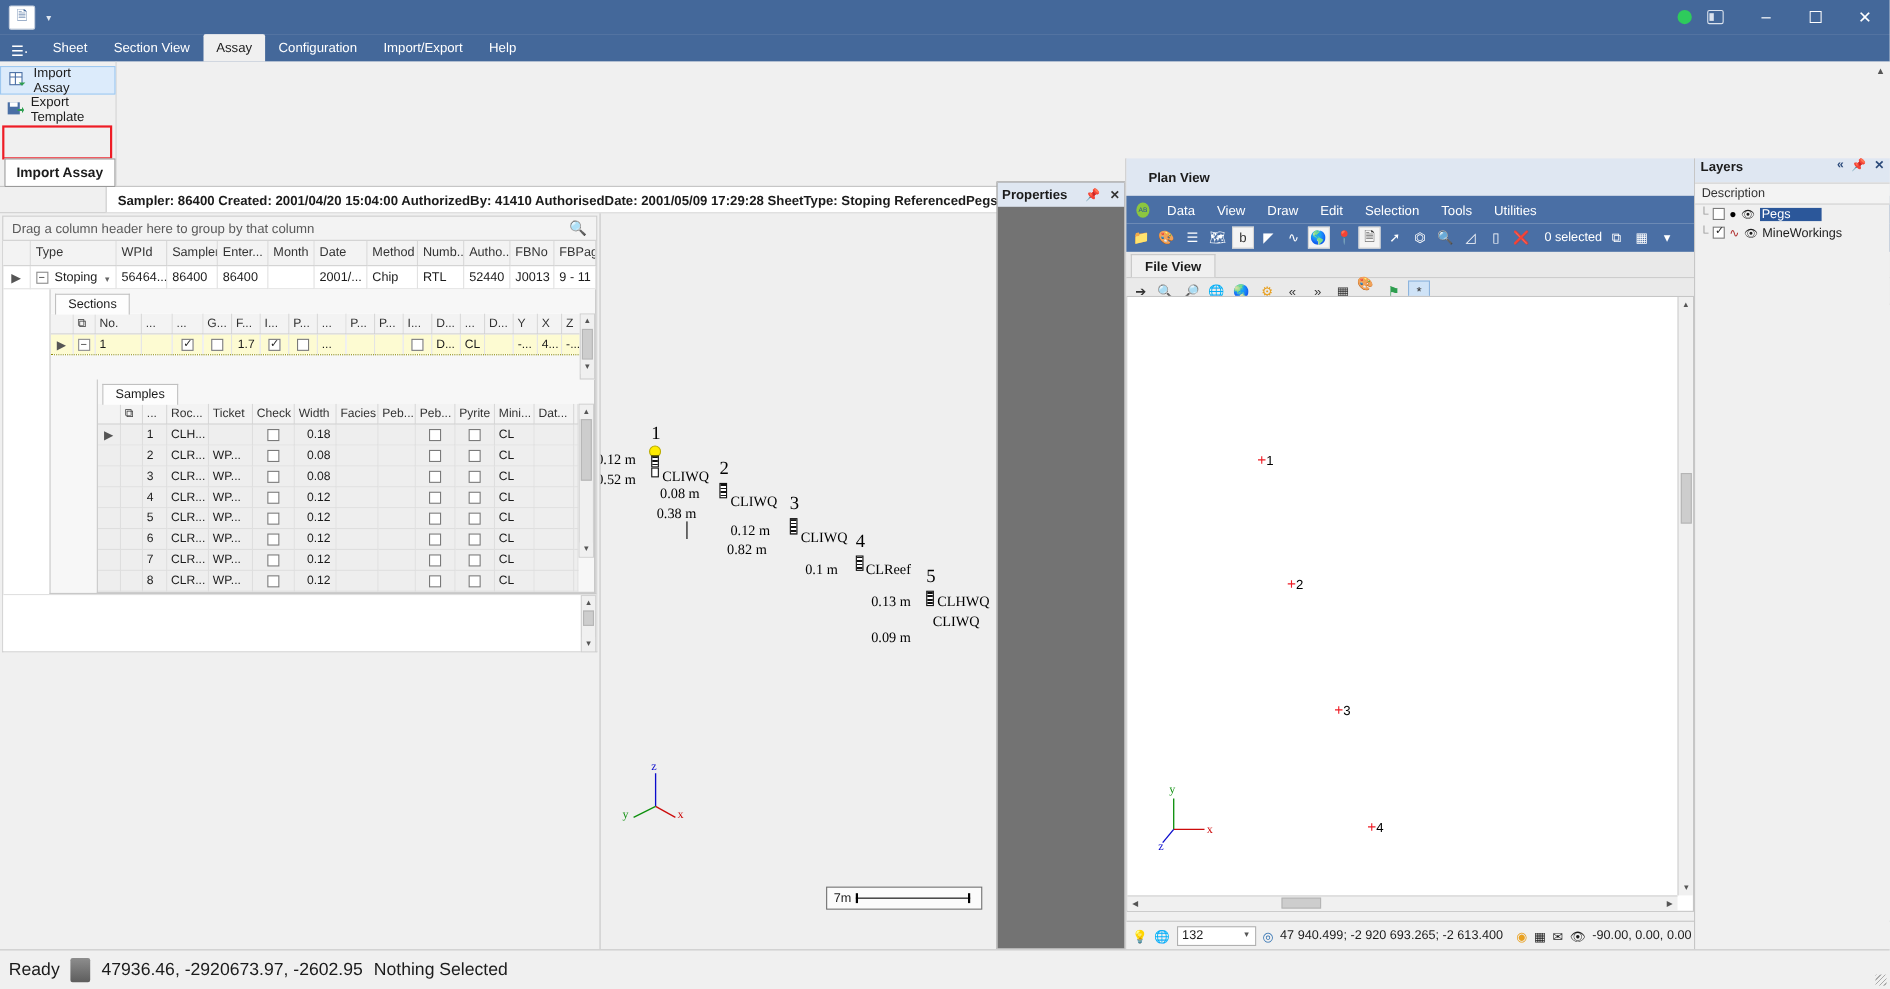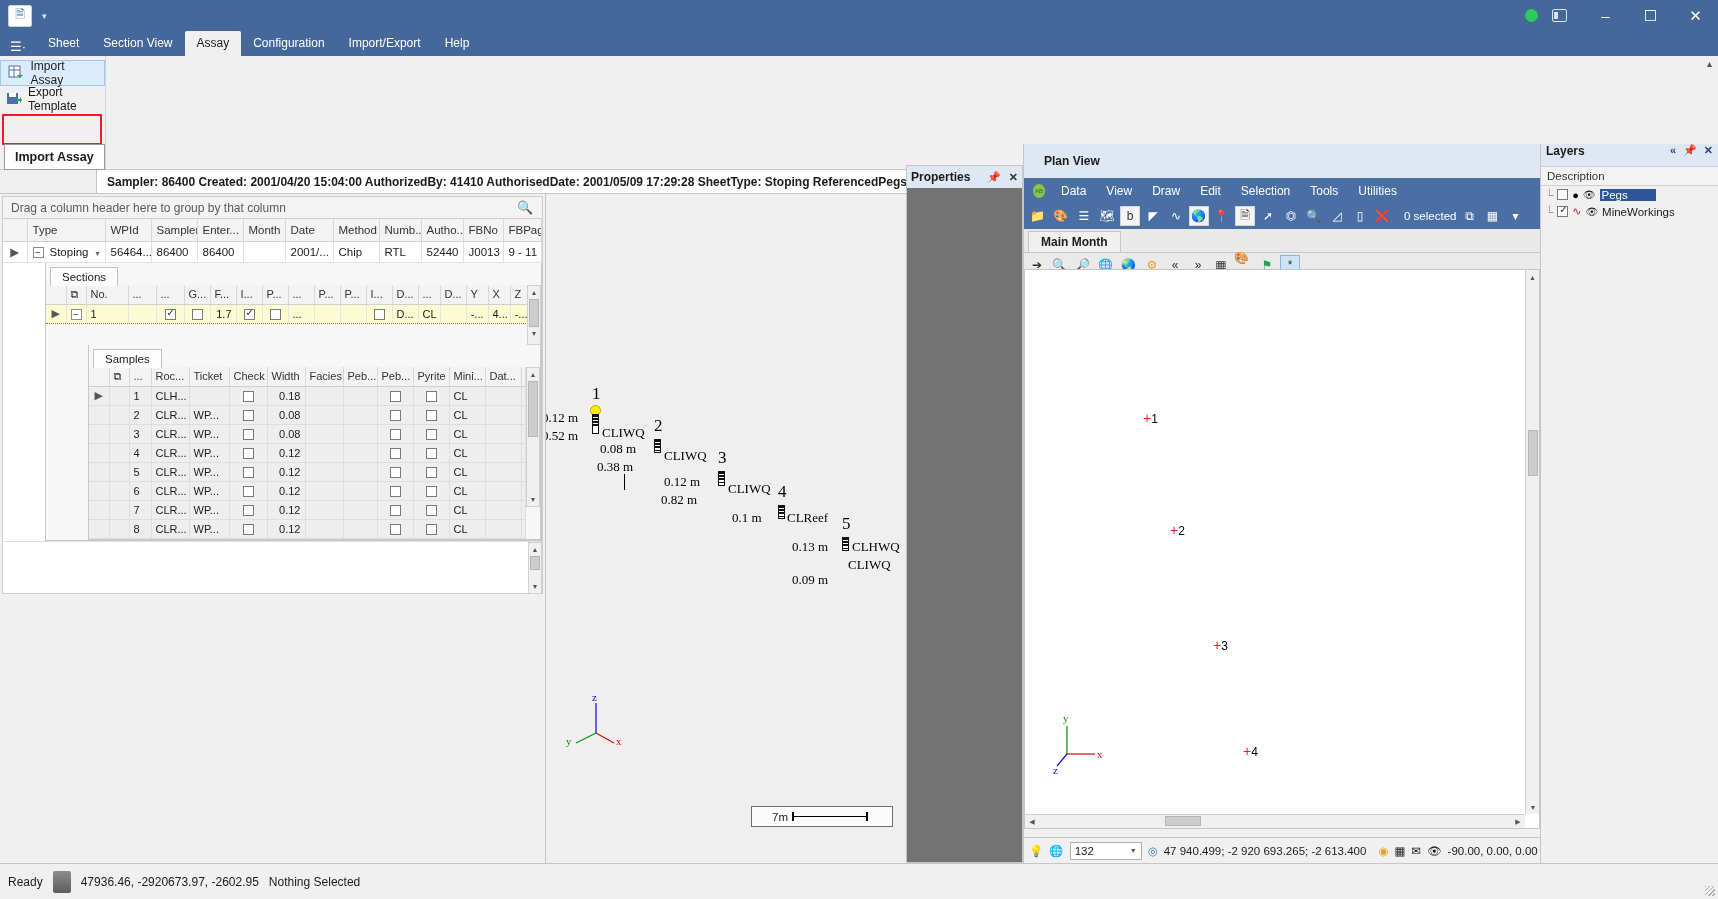--- a/index.html
+++ b/index.html
@@ -174,21 +174,21 @@
     width:7px;background:
       repeating-linear-gradient(to bottom,#111 0 1.6px,#fff 1.6px 3.2px);
     border:1px solid #111;
   }
   .peg-stick-plain { width:7px;background:#fff;border:1px solid #111; }
   .peg-dot { width:11px;height:11px;border-radius:50%;background:#ffec00;border:1px solid #b9ab00;}
   .peg-lbl { font-size:13px;color:#000;font-family:"Liberation Serif", serif;white-space:nowrap; }
   .axes { position:absolute; font-family:"Liberation Serif", serif; font-size:11px; }
   .scalebar {
     position:absolute;border:1px solid #6f6f6f;background:#fbfbfb;height:21px;
-    display:flex;align-items:center;padding:0 20px;font-size:11.5px;
+    display:flex;align-items:center;padding:0 6px;font-size:11.5px;
   }
   .sb-line { flex:1;height:1px;background:#000;position:relative;margin:0 4px; }
   .sb-line:before,.sb-line:after{content:"";position:absolute;top:-4px;width:2px;height:9px;background:#000;}
   .sb-line:before{left:0;} .sb-line:after{right:0;}
   
   .properties {
     position:absolute;top:165px;right:695px;width:117px;bottom:36px;background:#737373;
     border:1px solid #c6c6c6;
   }
   .pp-head {
@@ -267,21 +267,21 @@
   .ly-head .ic{margin-left:7px;color:#2b4a7a;font-size:11px;}
   .ly-desc{height:20px;background:#f3f3f3;border:1px solid #d0d0d0;border-left:none;border-right:none;
     display:flex;align-items:center;padding:0 6px;font-size:11.5px;color:#333;}
   .ly-row{display:flex;align-items:center;height:17px;padding:0 4px;gap:4px;font-size:11.5px;}
   .ly-row.sel .name{background:#2b579a;color:#fff;padding:0 28px 0 2px;}
   .ly-cb{width:11px;height:11px;border:1px solid #7a7a7a;background:#fff;position:relative;}
   .ly-cb.ck:after{content:"\2713";position:absolute;left:1px;top:-3px;font-size:10px;color:#222;}
   
   .statusbar{
     position:absolute;left:0;right:0;bottom:0;height:36px;background:#f0f0f0;border-top:1px solid #c6c6c6;
-    display:flex;align-items:center;padding:16px 8px;font-size:12px;gap:10px;
+    display:flex;align-items:center;padding:16px 8px;font-size:16px;gap:10px;
   }
   .sb-icon{width:18px;height:22px;background:linear-gradient(#8d8d8d,#5d5d5d);border-radius:2px;}
   .grip{position:absolute;right:3px;bottom:3px;width:10px;height:10px;
     background:repeating-linear-gradient(135deg,#aaa 0 1px,transparent 1px 3px);}
 </style>
 </head>
 <body>
 
 <div class="titlebar">
   <div class="tb-appicon">🗎</div>
@@ -793,21 +793,21 @@
     <span class="tbico">◿</span>
     <span class="tbico">▯</span>
     <span class="tbico">❌</span>
     <span class="tb-sel-txt">0 selected</span>
     <span class="tbico">⧉</span>
     <span class="tbico">▦</span>
     <span class="tbico">▾</span>
   </div>
 
   <div class="pv-tabbar">
-    <span class="pv-maintab">Main Month</span>
+    <span class="pv-maintab">File View</span>
     <span class="pv-tabcaret">▾</span>
   </div>
 
   <div class="pv-toolbar2">
     <span class="tb2ico">➔</span>
     <span class="tb2ico">🔍</span>
     <span class="tb2ico">🔎</span>
     <span class="tb2ico">🌐</span>
     <span class="tb2ico">🌏</span>
     <span class="tb2ico" style="color:#e8a020">⚙</span>

